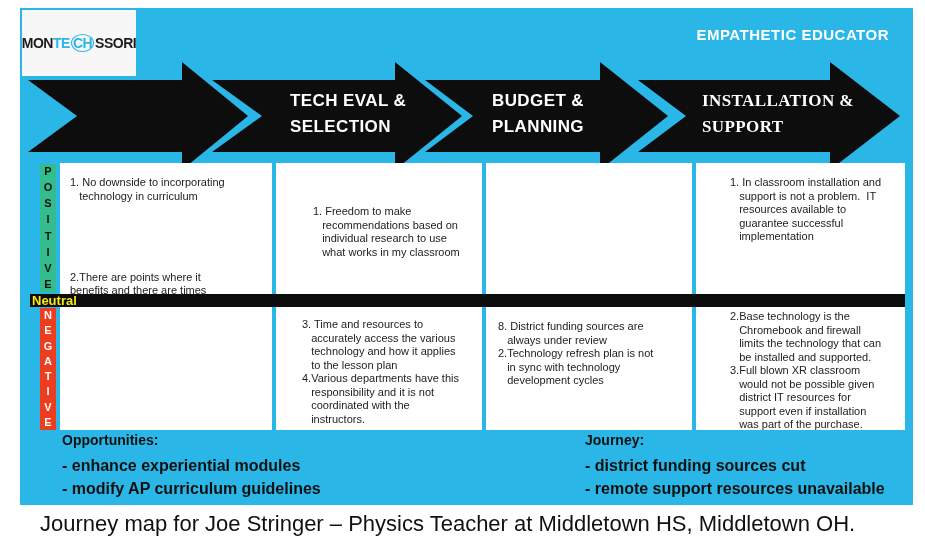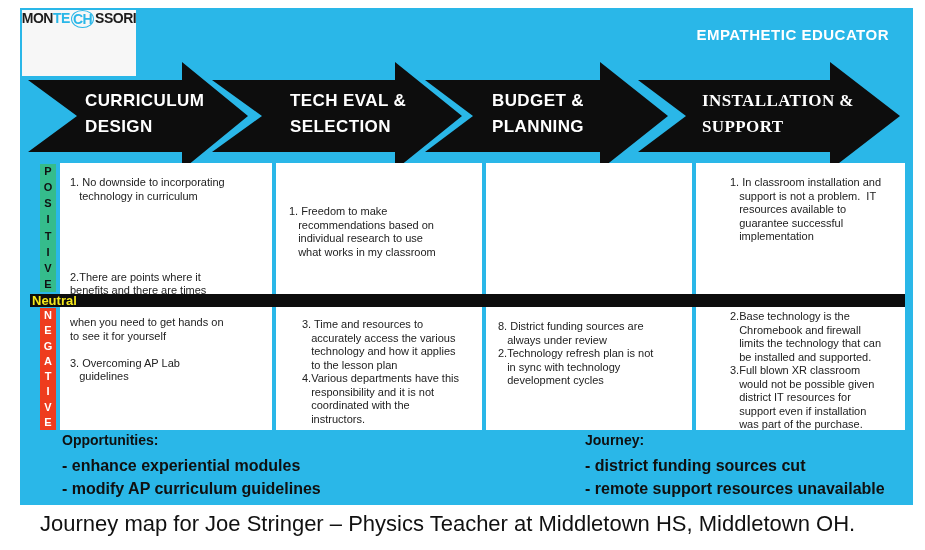--- a/index.html
+++ b/index.html
@@ -1,41 +1,41 @@
 <!DOCTYPE html>
 <html style="--cyan: #2ab7e8; --ink: #0d0d0d; --green: #35bc8c; --red: #ee3c1e; --yellow: #f5e71a;"><head>
 <meta charset="utf-8">
 <style>
   html,body{margin:0;padding:0;background:#ffffff;}
   .frame{position:relative;width:925px;height:550px;background:#fff;overflow:hidden;
          font-family:"Liberation Sans",sans-serif;}
   .canvas{position:absolute;left:20px;top:8px;width:893px;height:497px;background:var(--cyan,#2ab7e8);}
   .logo-box{position:absolute;left:22px;top:10px;width:114px;height:66px;background:#f7f7f7;
-            display:flex;align-items:flex-start;justify-content:center;
+            display:flex;align-items:center;justify-content:center;
             font-weight:bold;font-size:14px;letter-spacing:-0.5px;color:#1c1c1c;white-space:nowrap;}
   .lg-cyan{color:var(--cyan,#2ab7e8);}
   .lg-circle{color:var(--cyan,#2ab7e8);border:1.5px solid var(--cyan,#2ab7e8);border-radius:50%;padding:0 1px;margin:0 1px;}
   .badge{position:absolute;top:26px;right:36px;color:#fff;font-weight:bold;font-size:15px;letter-spacing:0.5px;}
   .arrows{position:absolute;left:20px;top:56px;width:888px;height:122px;}
   .arrows polygon{fill:var(--ink,#0d0d0d);}
   .stage-title{position:absolute;color:#fff;font-weight:bold;font-size:17px;line-height:26px;letter-spacing:0.4px;}
   .t1{left:85px;top:88px;} .t2{left:290px;top:88px;} .t3{left:492px;top:88px;} .t4{left:702px;top:88px;font-family:Liberation Serif, serif;}
   .cellbox{position:absolute;top:163px;height:267px;background:#fff;z-index:1;}
   .cb1{left:60px;width:212px;} .cb2{left:276px;width:206px;} .cb3{left:486px;width:206px;} .cb4{left:696px;width:209px;}
   .vstrip{position:absolute;left:40px;width:16px;display:flex;flex-direction:column;
           justify-content:space-between;align-items:center;font-weight:bold;font-size:11px;z-index:2;}
   .vstrip span{display:block;line-height:1;}
   .pos{top:164px;height:124px;background:var(--green,#35bc8c);color:#111;padding:2px 0;}
   .neg{top:308px;height:118px;background:var(--red,#ee3c1e);color:#fff;padding:2px 0;}
   .neutral-bar{position:absolute;left:30px;top:294px;width:875px;height:13px;background:var(--ink,#0d0d0d);
                z-index:3;display:flex;align-items:center;}
   .neutral-bar span{color:var(--yellow,#f5e71a);font-weight:bold;font-size:13px;line-height:13px;margin-left:2px;}
   .note{position:absolute;font-size:11px;line-height:13.5px;color:#222;white-space:pre-wrap;z-index:2;}
   .n1p{left:70px;top:176px;width:195px;} .n1n{left:70px;top:316px;width:195px;}
-  .n2p{left:289px;top:205px;width:185px;} .n2n{left:302px;top:318px;width:185px;}
+  .n2p{left:313px;top:205px;width:185px;} .n2n{left:302px;top:318px;width:185px;}
   .n3n{left:498px;top:320px;width:185px;}
   .n4p{left:730px;top:176px;width:172px;} .n4n{left:730px;top:310px;width:172px;}
   .swot{position:absolute;z-index:2;color:#101010;}
   .opps{left:62px;top:432px;} .thr{left:585px;top:432px;}
   .swot-head{font-weight:bold;font-size:14px;margin-bottom:6px;}
   .swot-item{font-weight:bold;font-size:16px;line-height:23px;}
   .caption{position:absolute;left:40px;top:511px;font-size:22px;color:#111;}
 </style>
 </head>
 <body>
@@ -52,24 +52,20 @@
 
   <div class="badge">EMPATHETIC EDUCATOR</div>
 
   <svg class="arrows" viewBox="0 0 888 122" preserveAspectRatio="none">
     <polygon points="8,24 162,24 162,6 228,60 162,114 162,96 8,96 57,60"></polygon>
     <polygon points="192,24 375,24 375,6 442,60 375,114 375,96 192,96 242,60"></polygon>
     <polygon points="405,24 580,24 580,6 648,60 580,114 580,96 405,96 453,60"></polygon>
     <polygon points="618,24 810,24 810,6 880,60 810,114 810,96 618,96 666,60"></polygon>
   </svg>
 
-  <div class="stage-title t1">
-    <div>CURRICULUM</div>
-    <div>DESIGN</div>
-  </div>
   <div class="stage-title t3">
     <div>BUDGET &amp;</div>
     <div>PLANNING</div>
   </div>
   <div class="stage-title t2">
     <div>TECH EVAL &amp;</div>
     <div>SELECTION</div>
   </div>
   <div class="stage-title t4">
     <div>INSTALLATION &amp;</div>
@@ -107,25 +103,20 @@
 
   <div class="note n1p">1. No downside to incorporating
    technology in curriculum
 
 
 
 
 
 2.There are points where it
 benefits and there are times</div>
-  <div class="note n1n">when you need to get hands on
-to see it for yourself
-
-3. Overcoming AP Lab
-   guidelines</div>
   <div class="note n2p">1. Freedom to make
    recommendations based on
    individual research to use
    what works in my classroom</div>
   <div class="note n2n">3. Time and resources to
    accurately access the various
    technology and how it applies
    to the lesson plan
 4.Various departments have this
    responsibility and it is not

